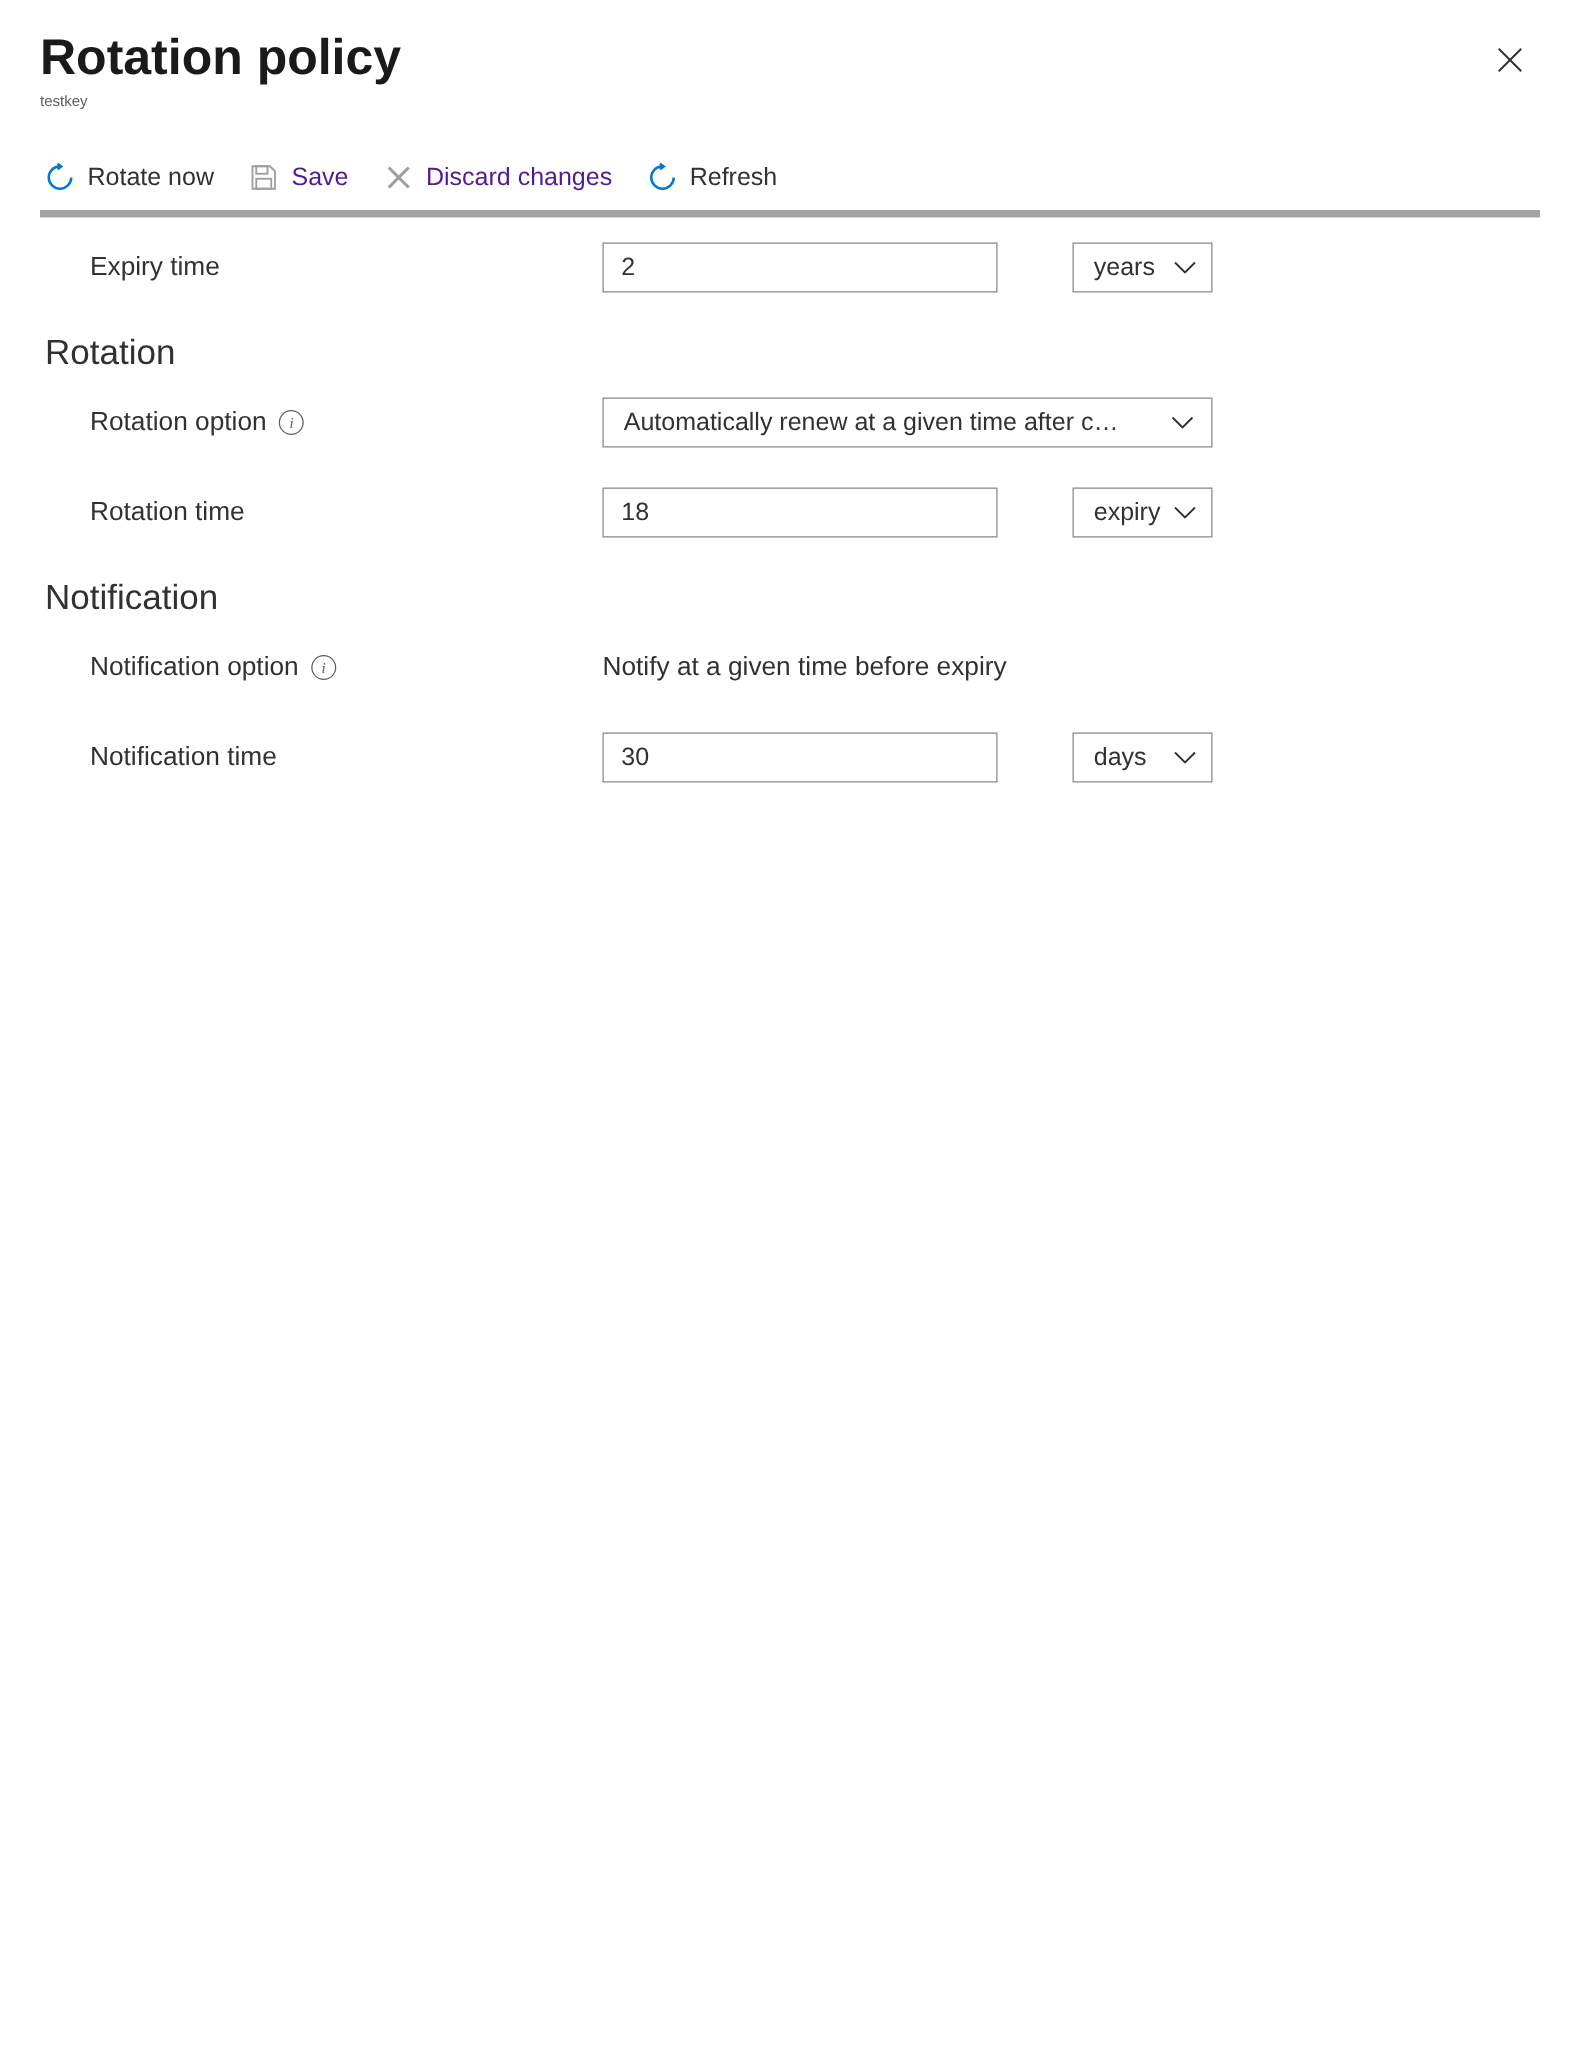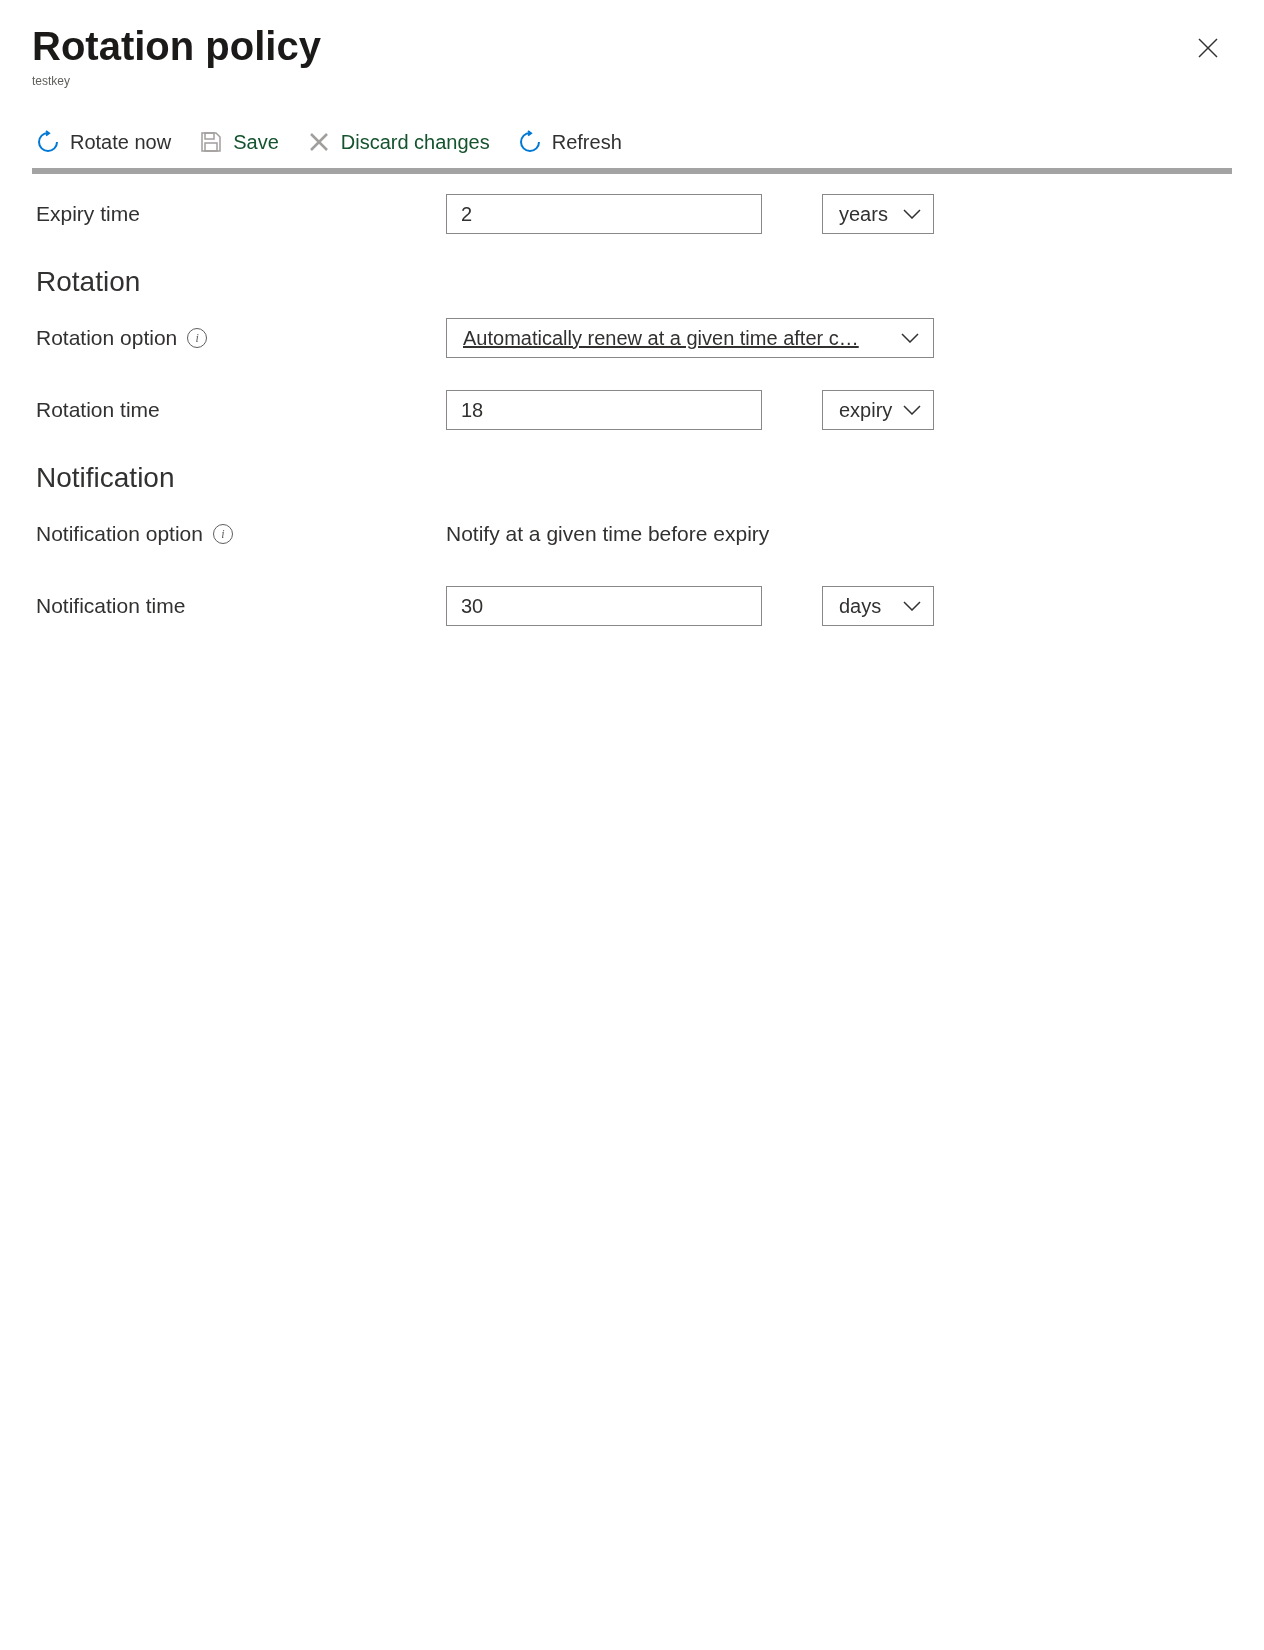--- a/index.html
+++ b/index.html
@@ -44,39 +44,40 @@
     .toolbar-btn {
       display: flex;
       align-items: center;
       gap: 10px;
       font-size: 20px;
       cursor: pointer;
       color: #323130;
       background: none;
       border: none;
     }
-    .toolbar-btn.disabled { color: #14532d; cursor: default; }
+    .toolbar-btn.disabled { color: #4c1d95; cursor: default; }
     .toolbar-btn .icon { width: 24px; height: 24px; display: flex; align-items: center; justify-content: center; }
     .blue-icon { color: #0078d4; }
 
     .form { padding-left: 4px; }
     .row {
       display: flex;
       align-items: center;
       margin-bottom: 32px;
       min-height: 40px;
     }
     .label-col {
       width: 410px;
       flex-shrink: 0;
       font-size: 21px;
       color: #323130;
       display: flex;
       align-items: center;
       gap: 10px;
+      margin-left: 36px;
     }
     .section-heading {
       font-size: 28px;
       color: #323130;
       margin: 32px 0 20px 0;
       font-weight: 400;
     }
     .control-col {
       display: flex;
       align-items: center;
@@ -228,21 +229,21 @@
 
   <h2 class="section-heading">Rotation</h2>
 
 
   <div class="row">
     <div class="label-col">
       <span>Rotation option</span>
       <span class="info-icon">i</span>
     </div>
     <div class="control-col">
-      <div class="wide-select" style="max-width:488px;width:488px;text-decoration:underline;">
+      <div class="wide-select" style="max-width:488px;width:488px;">
         <span>Automatically renew at a given time after c…</span>
         <svg class="chevron-down" viewBox="0 0 18 10">
             <path d="M 1 1 L 9 9 L 17 1" fill="none" stroke="#323130" stroke-width="1.5"></path>
           </svg>
       </div>
     </div>
   </div>
 
   <div class="row">
     <div class="label-col">Rotation time</div>

